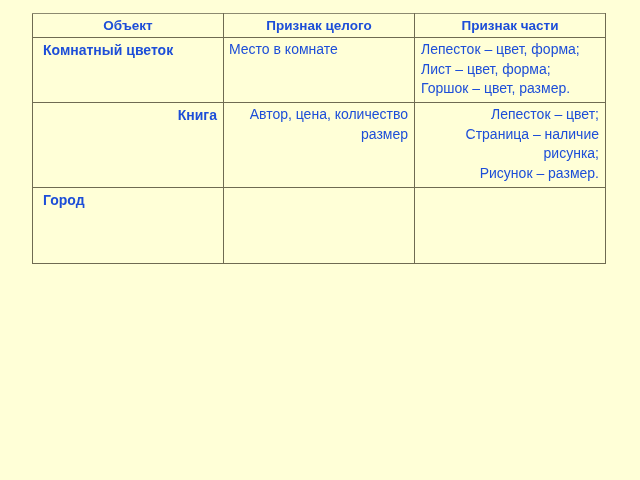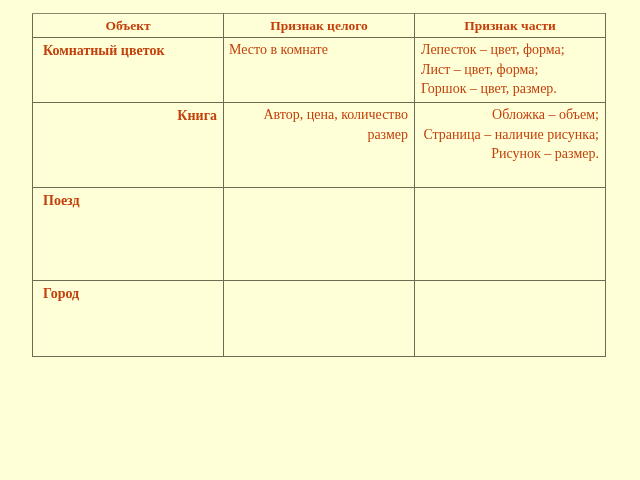--- a/index.html
+++ b/index.html
@@ -16,22 +16,22 @@
       height: 480px;
       background: #ffffd7;
     }
     table.grid {
       position: absolute;
       left: 32px;
       top: 13px;
       width: 573px;
       border-collapse: collapse;
       table-layout: fixed;
-      font-family: Liberation Serif, serif;
-      color: #c2410c;
+      font-family: Liberation Sans, sans-serif;
+      color: #1d4ed8;
     }
     table.grid col.c1 { width: 191px; }
     table.grid col.c2 { width: 191px; }
     table.grid col.c3 { width: 191px; }
     table.grid th, table.grid td {
       border: 1.5px solid #6f6b52;
       vertical-align: top;
       padding: 0;
     }
     table.grid tr:first-child th { border-top-color: #8c8a70; }
@@ -89,32 +89,27 @@
         </td>
       </tr>
 
 
       <tr style="height:85px;text-align:right;">
         <td class="obj">Книга</td>
         <td class="whole">
           <span class="wrap">Автор, цена, количество размер</span>
         </td>
         <td class="part">
-          <span class="line">Обложка – объем;</span>
+          <span class="line">Лепесток – цвет;</span>
           <span class="wrap">Страница – наличие рисунка;</span>
           <span class="line">Рисунок – размер.</span>
         </td>
       </tr>
 
 
-      <tr style="height:93px;">
-        <td class="obj">Поезд</td>
-        <td class="whole"></td>
-        <td class="part"></td>
-      </tr>
 
       <tr style="height:76px;">
         <td class="obj">Город</td>
         <td class="whole"></td>
         <td class="part"></td>
       </tr>
     </tbody>
   </table>
 </div>
 

